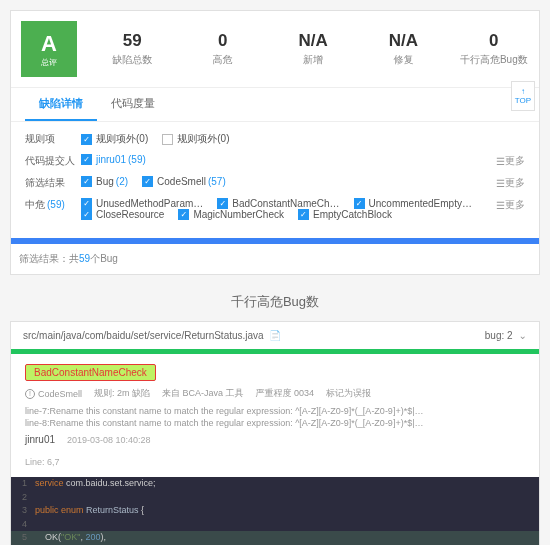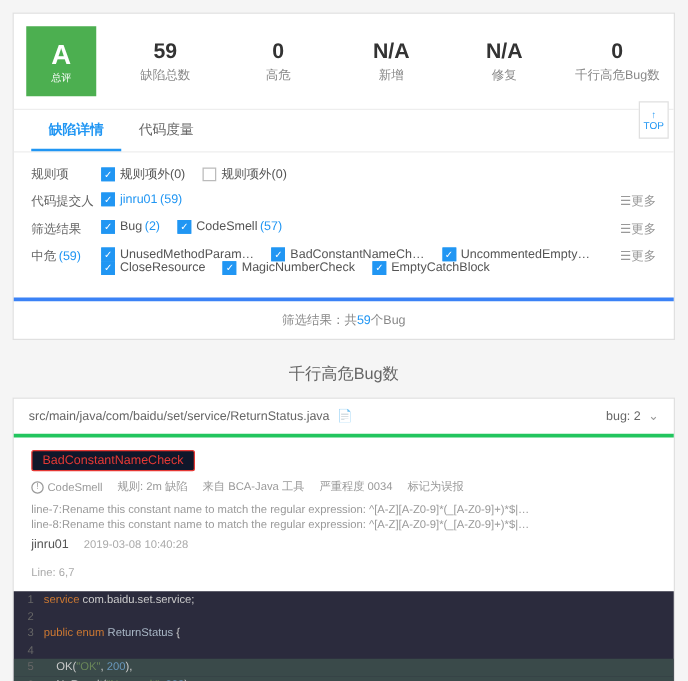--- a/index.html
+++ b/index.html
@@ -18,28 +18,28 @@
 .tab.active{color:#2196f3;border-bottom:2px solid #2196f3;font-weight:600}
 .filters{padding:10px 14px}
 .frow{display:flex;align-items:flex-start;margin-bottom:8px;font-size:10px}
 .flabel{width:56px;color:#666;flex-shrink:0}
 .fitem{display:flex;align-items:center;margin-right:14px;color:#555}
 .cb{width:11px;height:11px;border:1px solid #bbb;margin-right:4px;display:inline-flex;align-items:center;justify-content:center;font-size:8px;color:#fff;flex-shrink:0}
 .cb.checked{background:#2196f3;border-color:#2196f3}
 .cnt-blue{color:#2196f3;margin-left:2px}
 .more-link{margin-left:auto;color:#999;font-size:10px;display:flex;align-items:center}
 .txt-label{color:#2196f3}
-.summary-line{text-align:center;padding:8px;color:#888;font-size:10px;border-top:3px solid #3b82f6}
+.summary-line{text-align:left;padding:8px;color:#888;font-size:10px;border-top:6px solid #3b82f6}
 .top-btn{position:absolute;right:4px;top:70px;width:24px;height:30px;background:#fff;border:1px solid #e0e0e0;display:flex;flex-direction:column;align-items:center;justify-content:center;font-size:8px;color:#2196f3}
-.path-bar{display:flex;align-items:flex-end;padding:8px 12px;border-bottom:3px solid #22c55e;font-size:10px}
+.path-bar{display:flex;align-items:flex-end;padding:8px 12px;border-bottom:5px solid #22c55e;font-size:10px}
 .path-txt{color:#666}
 .file-icon{margin-left:6px;color:#999}
 .bug-count{margin-left:auto;color:#666}
 .detail-body{padding:10px 14px}
-.red-tag{display:inline-block;background:#0f172a;border:1px solid #e53935;color:#e53935;padding:2px 8px;font-size:10px;border-radius:2px;margin-bottom:6px}
+.red-tag{display:inline-block;background:#bef264;border:1px solid #e53935;color:#e53935;padding:2px 8px;font-size:10px;border-radius:2px;margin-bottom:6px}
 .meta-row{display:flex;gap:12px;font-size:9px;color:#999;margin-bottom:6px;flex-wrap:wrap}
 .meta-item{display:flex;align-items:center;gap:3px}
 .desc-line{font-size:9px;color:#999;margin-bottom:2px}
 .author-line{font-size:10px;color:#555;margin-top:6px}
 .date-txt{color:#aaa;font-size:9px;margin-left:12px}
 .line-ref{font-size:9px;color:#aaa;margin-top:12px}
 .code-block{background:#2b2b3d;color:#ccc;font-family:Menlo,Consolas,monospace;font-size:9px;line-height:1.5;overflow:hidden}
 .cline{display:flex}
 .lno{width:24px;text-align:right;padding-right:8px;color:#666;flex-shrink:0;user-select:none}
 .ctxt{flex:1;white-space:pre;padding-right:8px}

